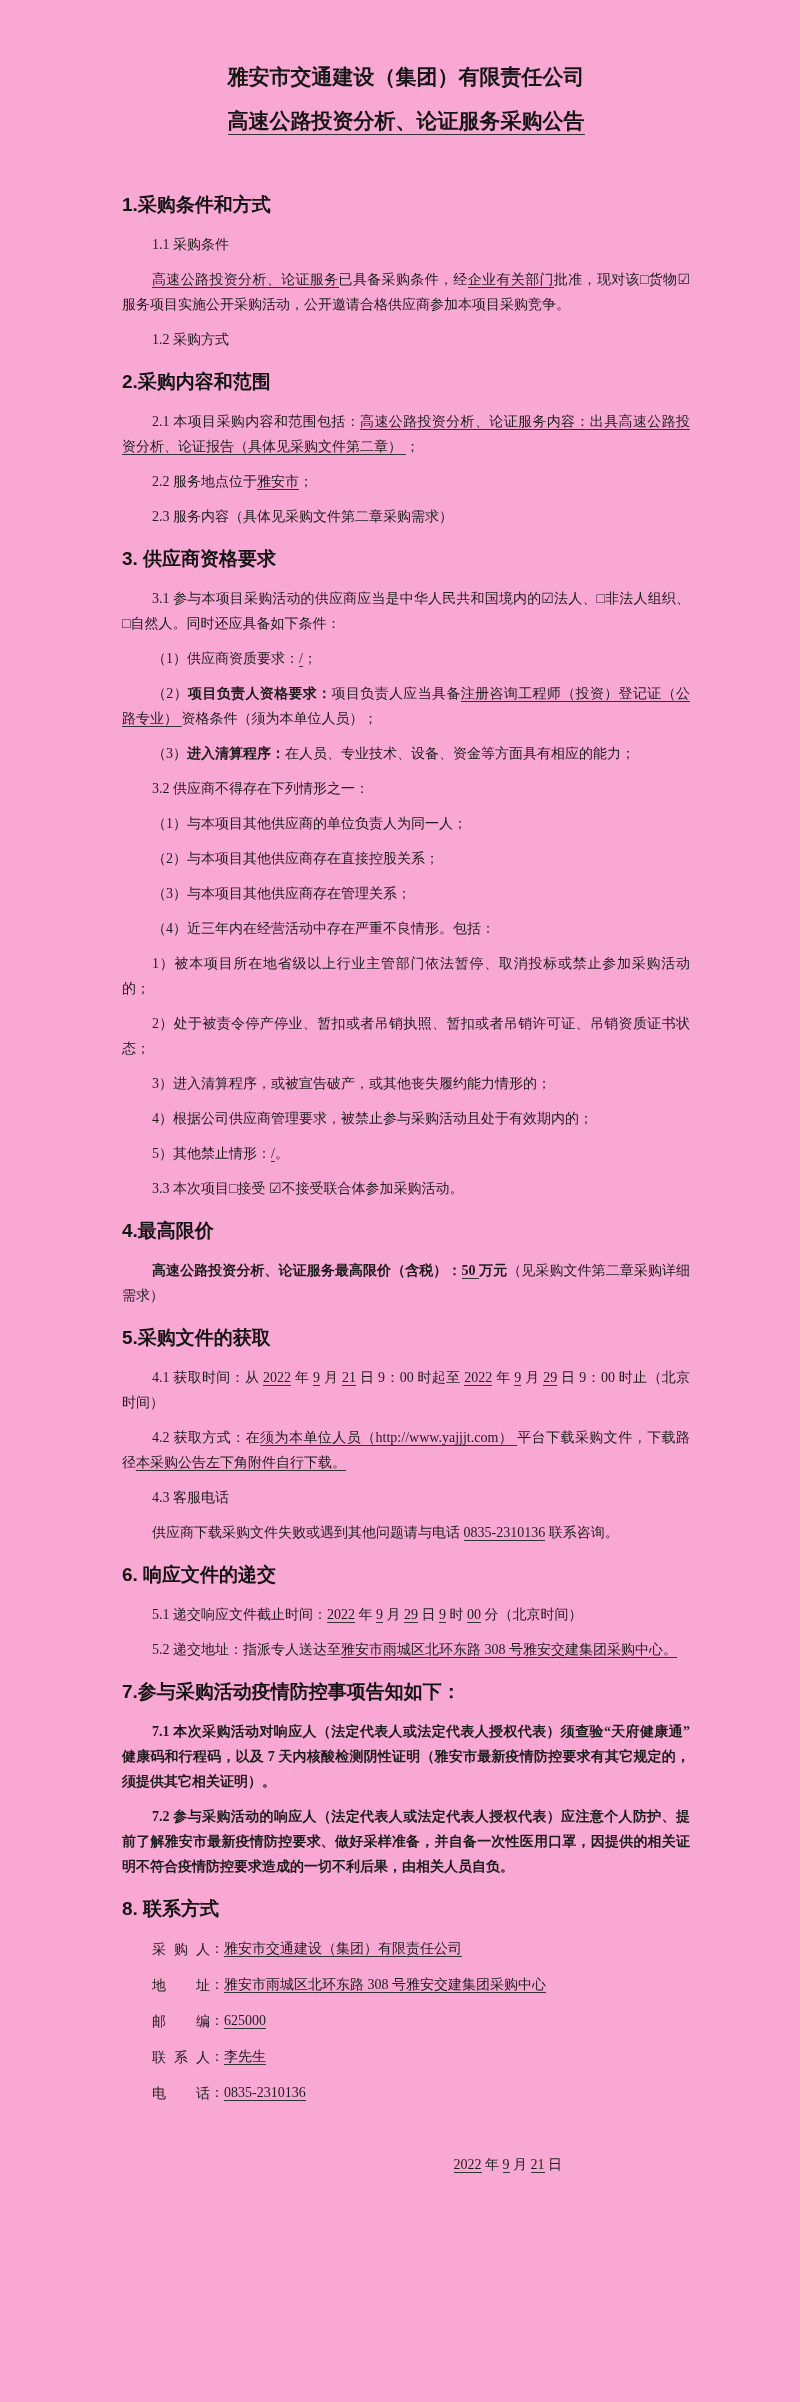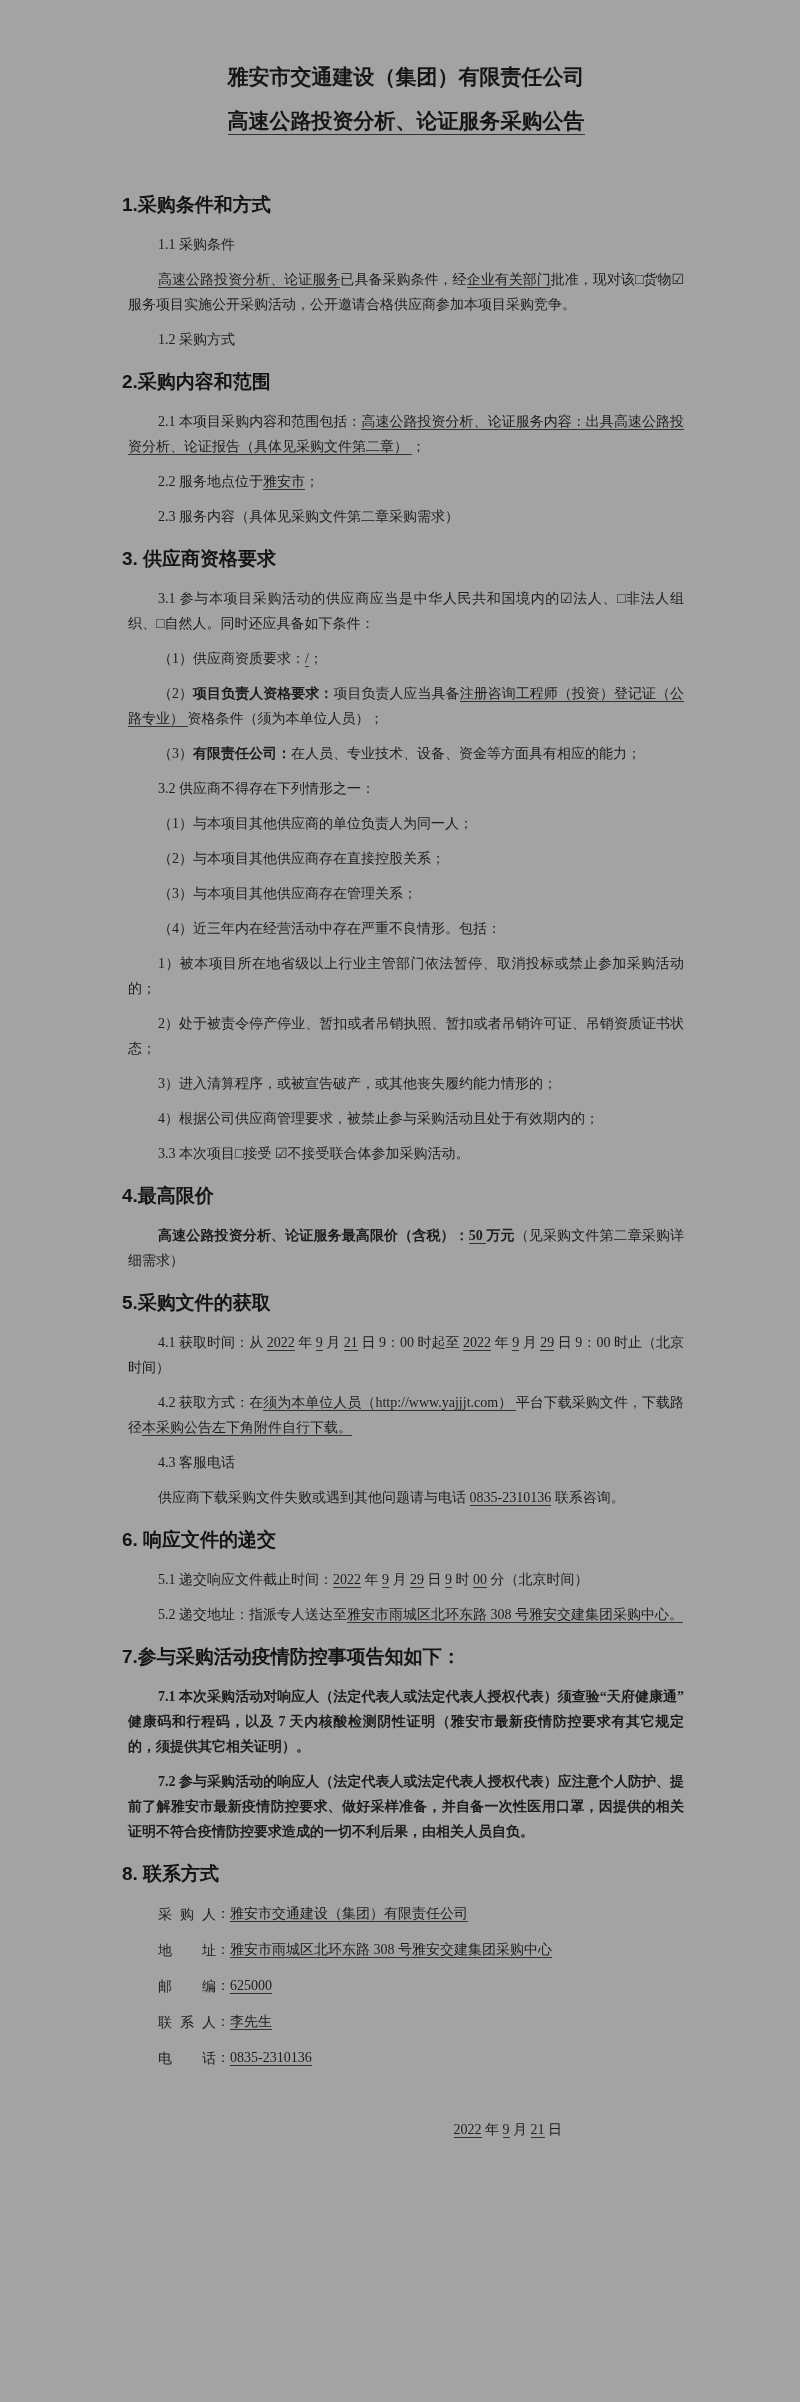--- a/index.html
+++ b/index.html
@@ -1,35 +1,35 @@
 <!DOCTYPE html>
 <html lang="zh"><head>
 <meta charset="utf-8">
 <style>
   html,body{margin:0;padding:0;background:#ffffff;}
   .page{
     width:800px;height:2402px;box-sizing:border-box;overflow:hidden;
     padding:62px 110px 0 122px;
-    background:#a3a3a3;color:#1c1c1c;
+    background:#f9a8d4;color:#1c1c1c;
     font-family:"Liberation Serif","DejaVu Serif",serif;
     font-size:14px;
   }
   .titles{text-align:center;margin-bottom:56px;}
   .title{
     font-family:"Liberation Sans","DejaVu Sans",sans-serif;
     font-weight:bold;font-size:21px;line-height:30px;color:#161616;
   }
   .title + .title{margin-top:14px;}
   .title .u{padding-bottom:2px;}
   h2.h{
     font-family:"Liberation Sans","DejaVu Sans",sans-serif;
     font-size:19px;line-height:26px;font-weight:bold;color:#141414;
     margin:17px 0 14px 0;
   }
-  p.para{margin:10px 6px;line-height:25px;text-indent:30px;text-align:justify;}
+  p.para{margin:10px 0;line-height:25px;text-indent:30px;text-align:justify;}
   p.para-bold{font-weight:bold;}
   .u{border-bottom:1px solid #333;}
   .b{font-weight:bold;}
   p.contact{text-indent:30px;}
   .clabel{
     display:inline-block;width:58px;text-indent:0;
     text-align:justify;text-align-last:justify;vertical-align:bottom;
   }
   p.date-line{
     margin:46px 0 0 0;line-height:25px;text-align:right;padding-right:128px;
@@ -49,30 +49,31 @@
       <p class="para"><span class="u">高速公路投资分析、论证服务</span><span>已具备采购条件，经</span><span class="u">企业有关部门</span><span>批准，现对该□货物☑服务项目实施公开采购活动，公开邀请合格供应商参加本项目采购竞争。</span></p>
       <p class="para"><span>1.2 采购方式</span></p>
       <h2 class="h">2.采购内容和范围</h2>
       <p class="para"><span>2.1 本项目采购内容和范围包括：</span><span class="u">高速公路投资分析、论证服务内容：出具高速公路投资分析、论证报告（具体见采购文件第二章） </span><span>；</span></p>
       <p class="para"><span>2.2 服务地点位于</span><span class="u">雅安市</span><span>；</span></p>
       <p class="para"><span>2.3 服务内容（具体见采购文件第二章采购需求）</span></p>
       <h2 class="h">3. 供应商资格要求</h2>
       <p class="para"><span>3.1 参与本项目采购活动的供应商应当是中华人民共和国境内的☑法人、□非法人组织、□自然人。同时还应具备如下条件：</span></p>
       <p class="para"><span>（1）供应商资质要求：</span><span class="u">/</span><span>；</span></p>
       <p class="para"><span>（2）</span><span class="b">项目负责人资格要求：</span><span>项目负责人应当具备</span><span class="u">注册咨询工程师（投资）登记证（公路专业） </span><span>资格条件（须为本单位人员）；</span></p>
-      <p class="para"><span>（3）</span><span class="b">有限责任公司：</span><span>在人员、专业技术、设备、资金等方面具有相应的能力；</span></p>
+      <p class="para"><span>（3）</span><span class="b">进入清算程序：</span><span>在人员、专业技术、设备、资金等方面具有相应的能力；</span></p>
       <p class="para"><span>3.2 供应商不得存在下列情形之一：</span></p>
       <p class="para"><span>（1）与本项目其他供应商的单位负责人为同一人；</span></p>
       <p class="para"><span>（2）与本项目其他供应商存在直接控股关系；</span></p>
       <p class="para"><span>（3）与本项目其他供应商存在管理关系；</span></p>
       <p class="para"><span>（4）近三年内在经营活动中存在严重不良情形。包括：</span></p>
       <p class="para"><span>1）被本项目所在地省级以上行业主管部门依法暂停、取消投标或禁止参加采购活动的；</span></p>
       <p class="para"><span>2）处于被责令停产停业、暂扣或者吊销执照、暂扣或者吊销许可证、吊销资质证书状态；</span></p>
       <p class="para"><span>3）进入清算程序，或被宣告破产，或其他丧失履约能力情形的；</span></p>
       <p class="para"><span>4）根据公司供应商管理要求，被禁止参与采购活动且处于有效期内的；</span></p>
+      <p class="para"><span>5）其他禁止情形：</span><span class="u">/</span><span>。</span></p>
       <p class="para"><span>3.3 本次项目□接受 ☑不接受联合体参加采购活动。</span></p>
       <h2 class="h">4.最高限价</h2>
       <p class="para"><span class="b">高速公路投资分析、论证服务最高限价（含税）：</span><span class="u b">50 </span><span class="b">万元</span><span>（见采购文件第二章采购详细需求）</span></p>
       <h2 class="h">5.采购文件的获取</h2>
       <p class="para"><span>4.1 获取时间：从 </span><span class="u">2022</span><span> 年 </span><span class="u">9</span><span> 月 </span><span class="u">21</span><span> 日 9：00 时起至 </span><span class="u">2022</span><span> 年 </span><span class="u">9</span><span> 月 </span><span class="u">29</span><span> 日 9：00 时止（北京时间）</span></p>
       <p class="para"><span>4.2 获取方式：在</span><span class="u">须为本单位人员（http://www.yajjjt.com） </span><span>平台下载采购文件，下载路径</span><span class="u">本采购公告左下角附件自行下载。 </span></p>
       <p class="para"><span>4.3 客服电话</span></p>
       <p class="para"><span>供应商下载采购文件失败或遇到其他问题请与电话 </span><span class="u">0835-2310136</span><span> 联系咨询。</span></p>
       <h2 class="h">6. 响应文件的递交</h2>
       <p class="para"><span>5.1 递交响应文件截止时间：</span><span class="u">2022</span><span> 年 </span><span class="u">9</span><span> 月 </span><span class="u">29</span><span> 日 </span><span class="u">9</span><span> 时 </span><span class="u">00</span><span> 分（北京时间）</span></p>

